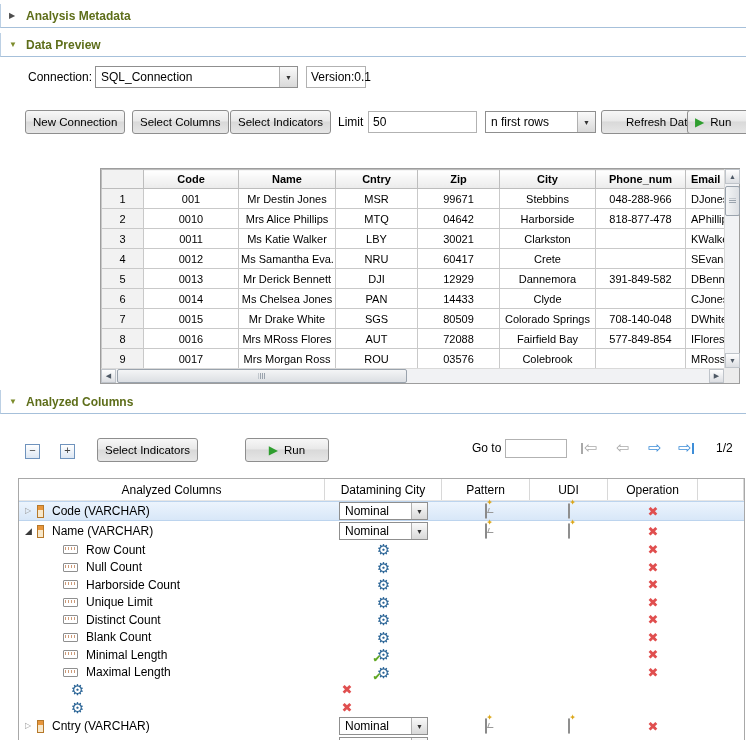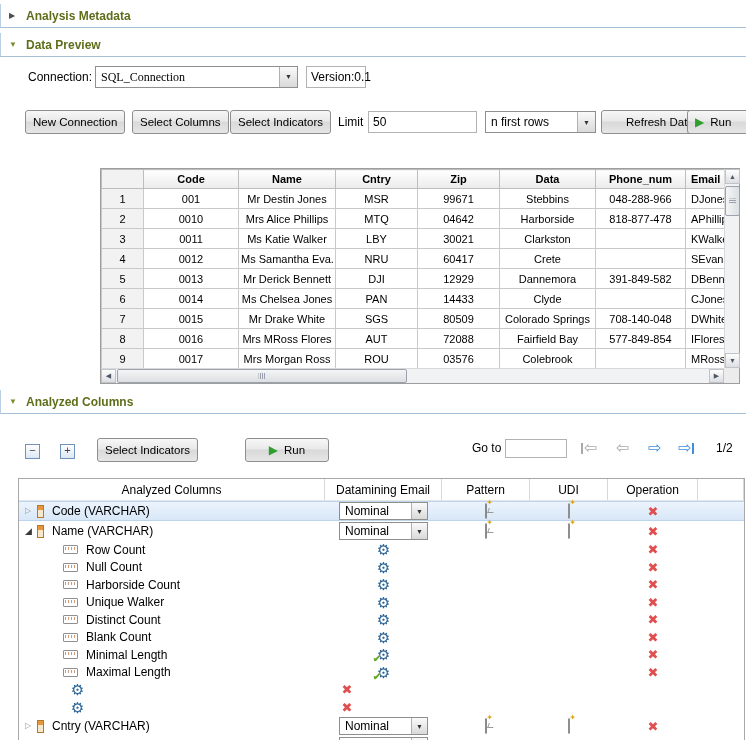--- a/index.html
+++ b/index.html
@@ -94,21 +94,21 @@
   <span class="twistie closed">▶</span>
   <span class="section-title">Analysis Metadata</span>
 </div>
 
 <div class="section-hdr" style="top:33px;">
   <span class="twistie open">▼</span>
   <span class="section-title">Data Preview</span>
 </div>
 
 <div class="abs" style="left:28px;top:66px;height:22px;line-height:22px;">Connection:</div>
-<div class="combo abs" style="left:95px;top:66px;width:203px;font-family:Liberation Serif, serif;">
+<div class="combo abs" style="left:95px;top:66px;width:203px;">
   <span class="val">SQL_Connection</span>
   <span class="arrow">▼</span>
 </div>
 <div class="tfield abs" style="left:306px;top:66px;width:60px;line-height:20px;">Version:0.1</div>
 
 <button class="btn abs" style="left:25px;top:110px;">New Connection</button>
 <button class="btn abs" style="left:132px;top:110px;text-align:center;">Select Columns</button>
 <button class="btn abs" style="left:230px;top:110px;">Select Indicators</button>
 <div class="abs" style="left:338px;top:110px;height:24px;line-height:24px;">Limit</div>
 <input class="tfield abs" style="left: 368px; top: 111px; width: 109px;" value="50">
@@ -135,21 +135,21 @@
           <col class="c6">
           <col class="c7">
         </colgroup>
       <thead>
           <tr>
             <td class="rn"></td>
             <td>Code</td>
             <td>Name</td>
             <td>Cntry</td>
             <td>Zip</td>
-            <td>Data</td>
+            <td>City</td>
             <td>Phone_num</td>
             <td class="last">Email</td>
           </tr>
         </thead>
       <tbody>
           <tr>
             <td class="rn">1</td>
             <td>001</td>
             <td>Mr Destin Jones</td>
             <td>MSR</td>
@@ -280,21 +280,21 @@
   </span>
 <span class="pg-arrow" style="left:678px;">
     <span class="blue">⇨</span>
     <span class="pg-bar bar-blue"></span>
   </span>
 <div class="abs" style="left:716px;top:438px;height:20px;line-height:20px;">1/2</div>
 
 <div class="tree">
   <div class="tree-hdr">
     <div class="hc w1 hdr-label">Analyzed Columns</div>
-    <div class="hc w2 hdr-label">Datamining Email</div>
+    <div class="hc w2 hdr-label">Datamining City</div>
     <div class="hc w3 hdr-label">Pattern</div>
     <div class="hc w4 hdr-label">UDI</div>
     <div class="hc w5 hdr-label">Operation</div>
     <div class="hc wf"></div>
   </div>
   <div>
       <div class="trow selected">
         <div class="cell a1">
           <span class="expander closed">▷</span>
           <span class="col-icon"></span>
@@ -376,21 +376,21 @@
         </div>
         <div class="cell a3"></div>
         <div class="cell a4"></div>
         <div class="cell a5">
           <span class="xdel">✖</span>
         </div>
       </div>
       <div class="trow sub">
         <div class="cell a1">
           <span class="ruler-icon"></span>
-          <span>Unique Walker</span>
+          <span>Unique Limit</span>
         </div>
         <div class="cell a2">
           <span class="gear">⚙</span>
         </div>
         <div class="cell a3"></div>
         <div class="cell a4"></div>
         <div class="cell a5">
           <span class="xdel">✖</span>
         </div>
       </div>

